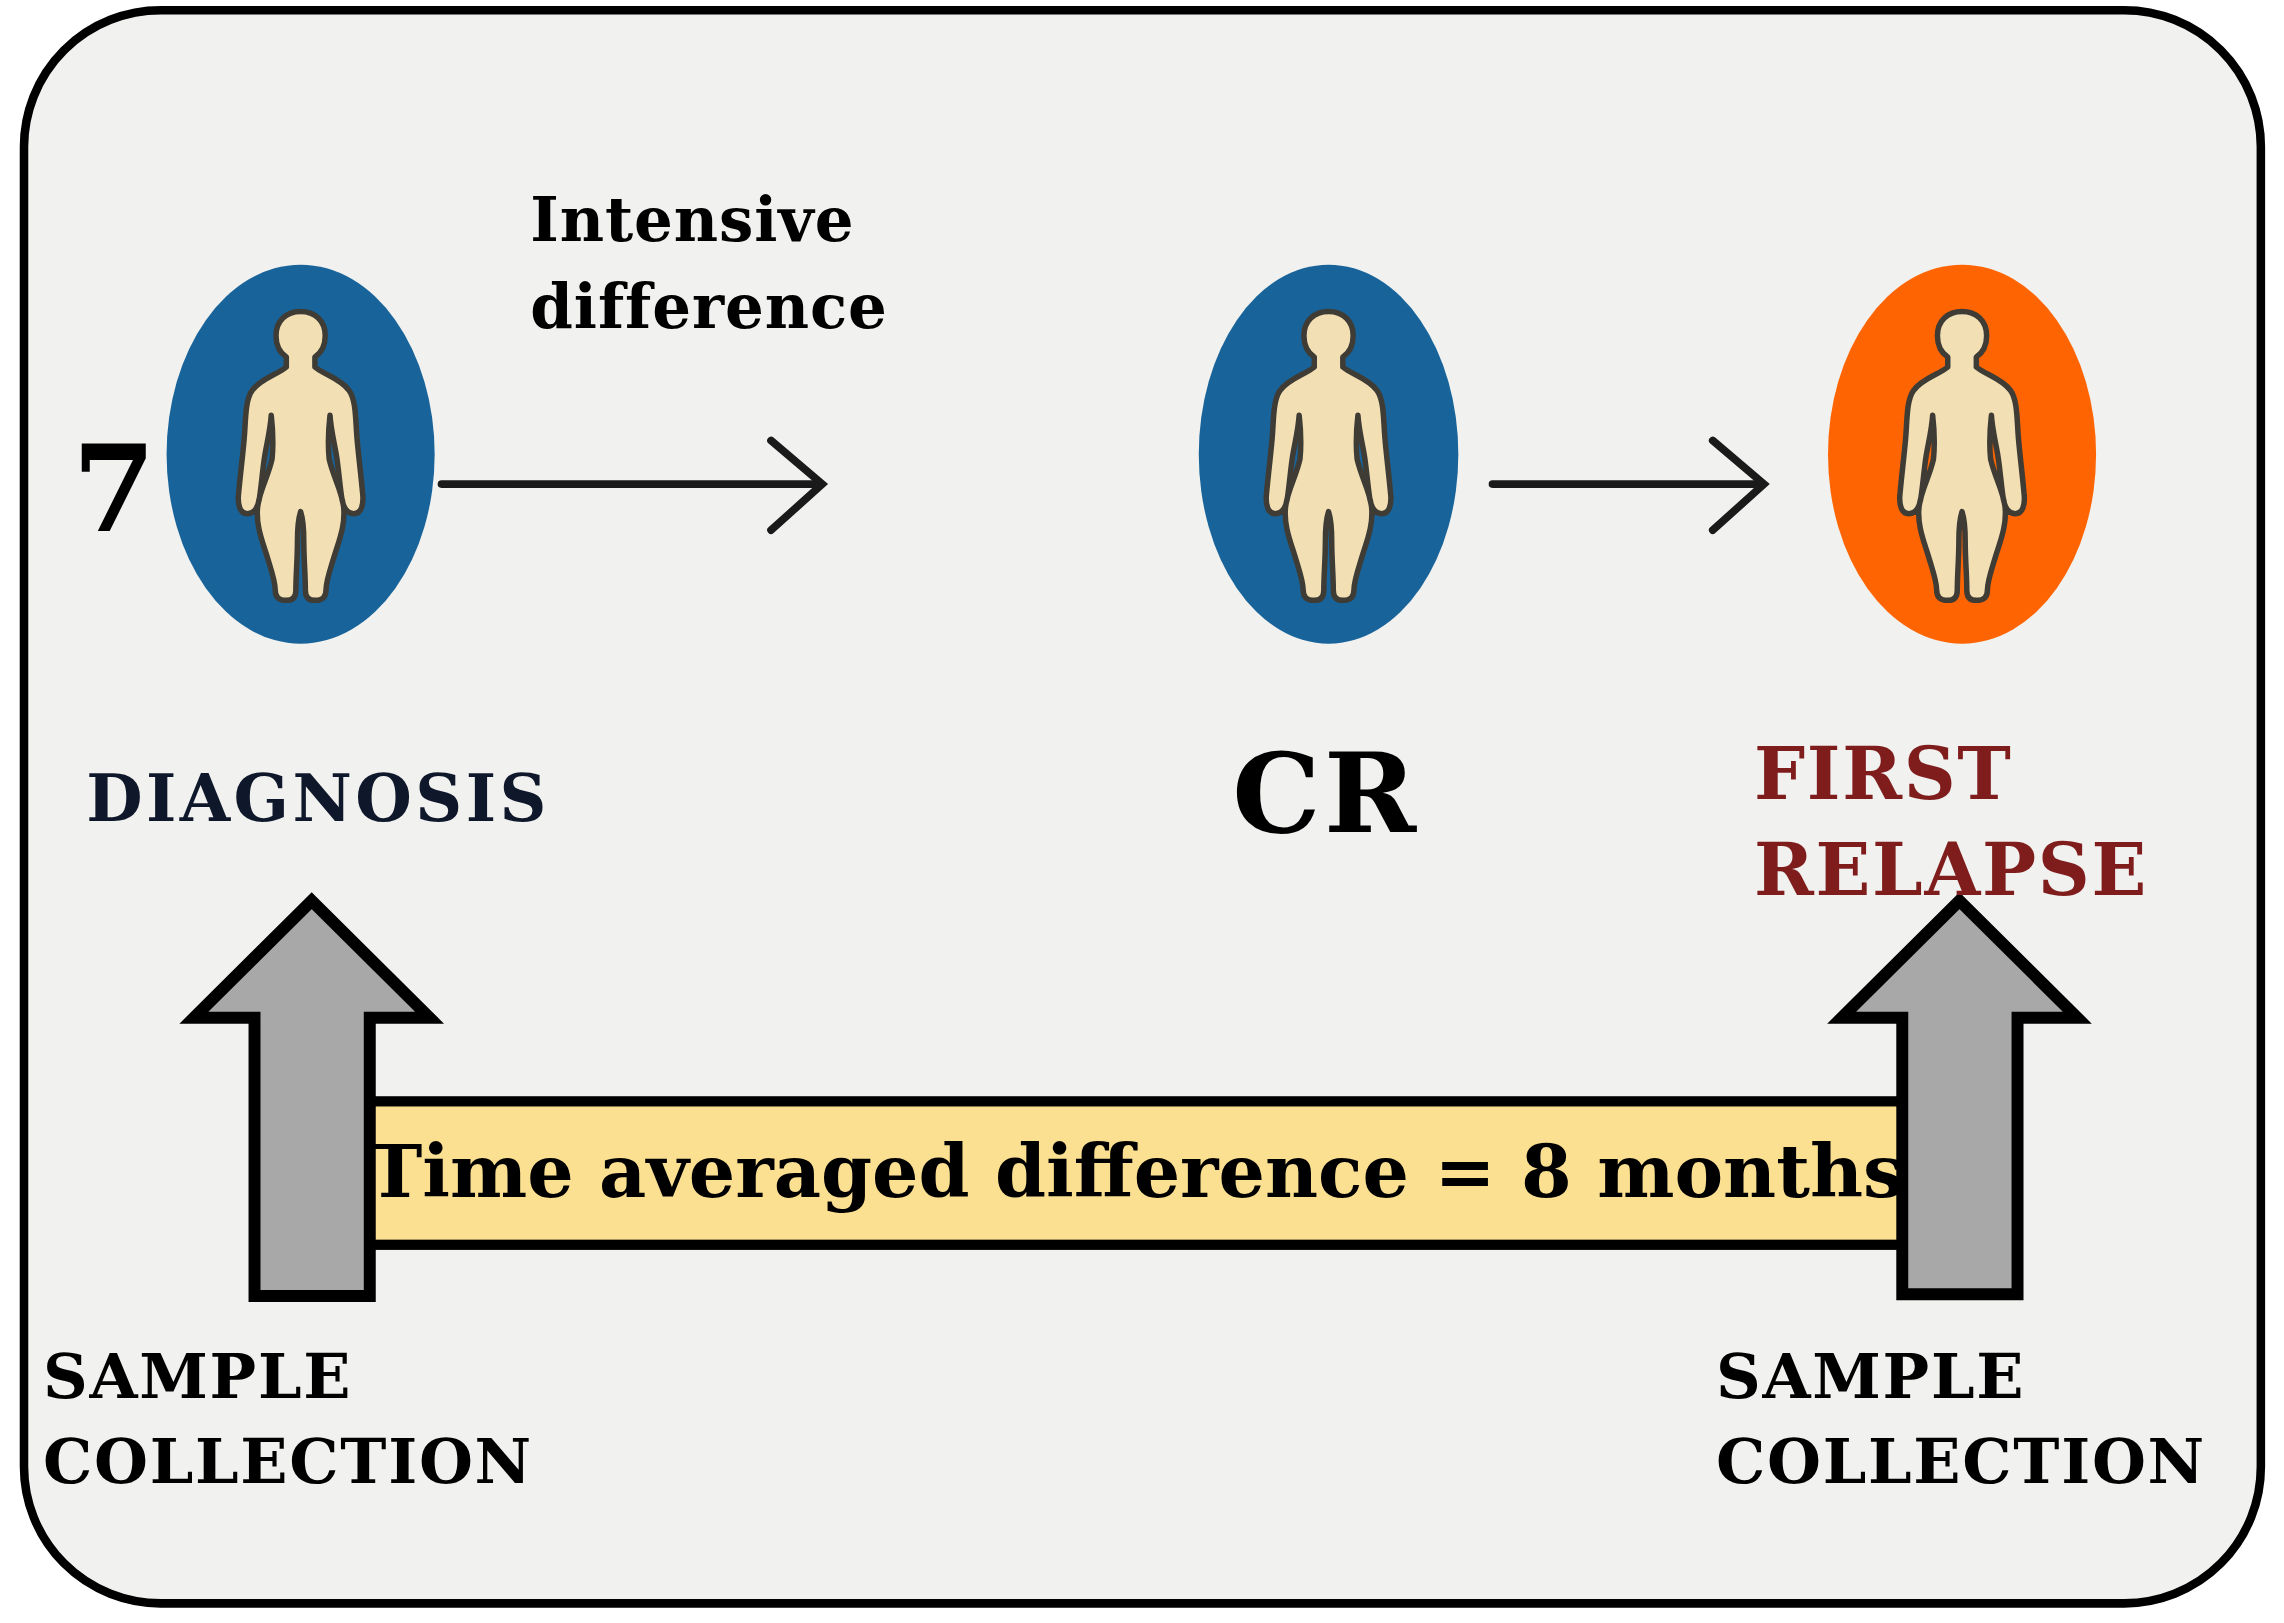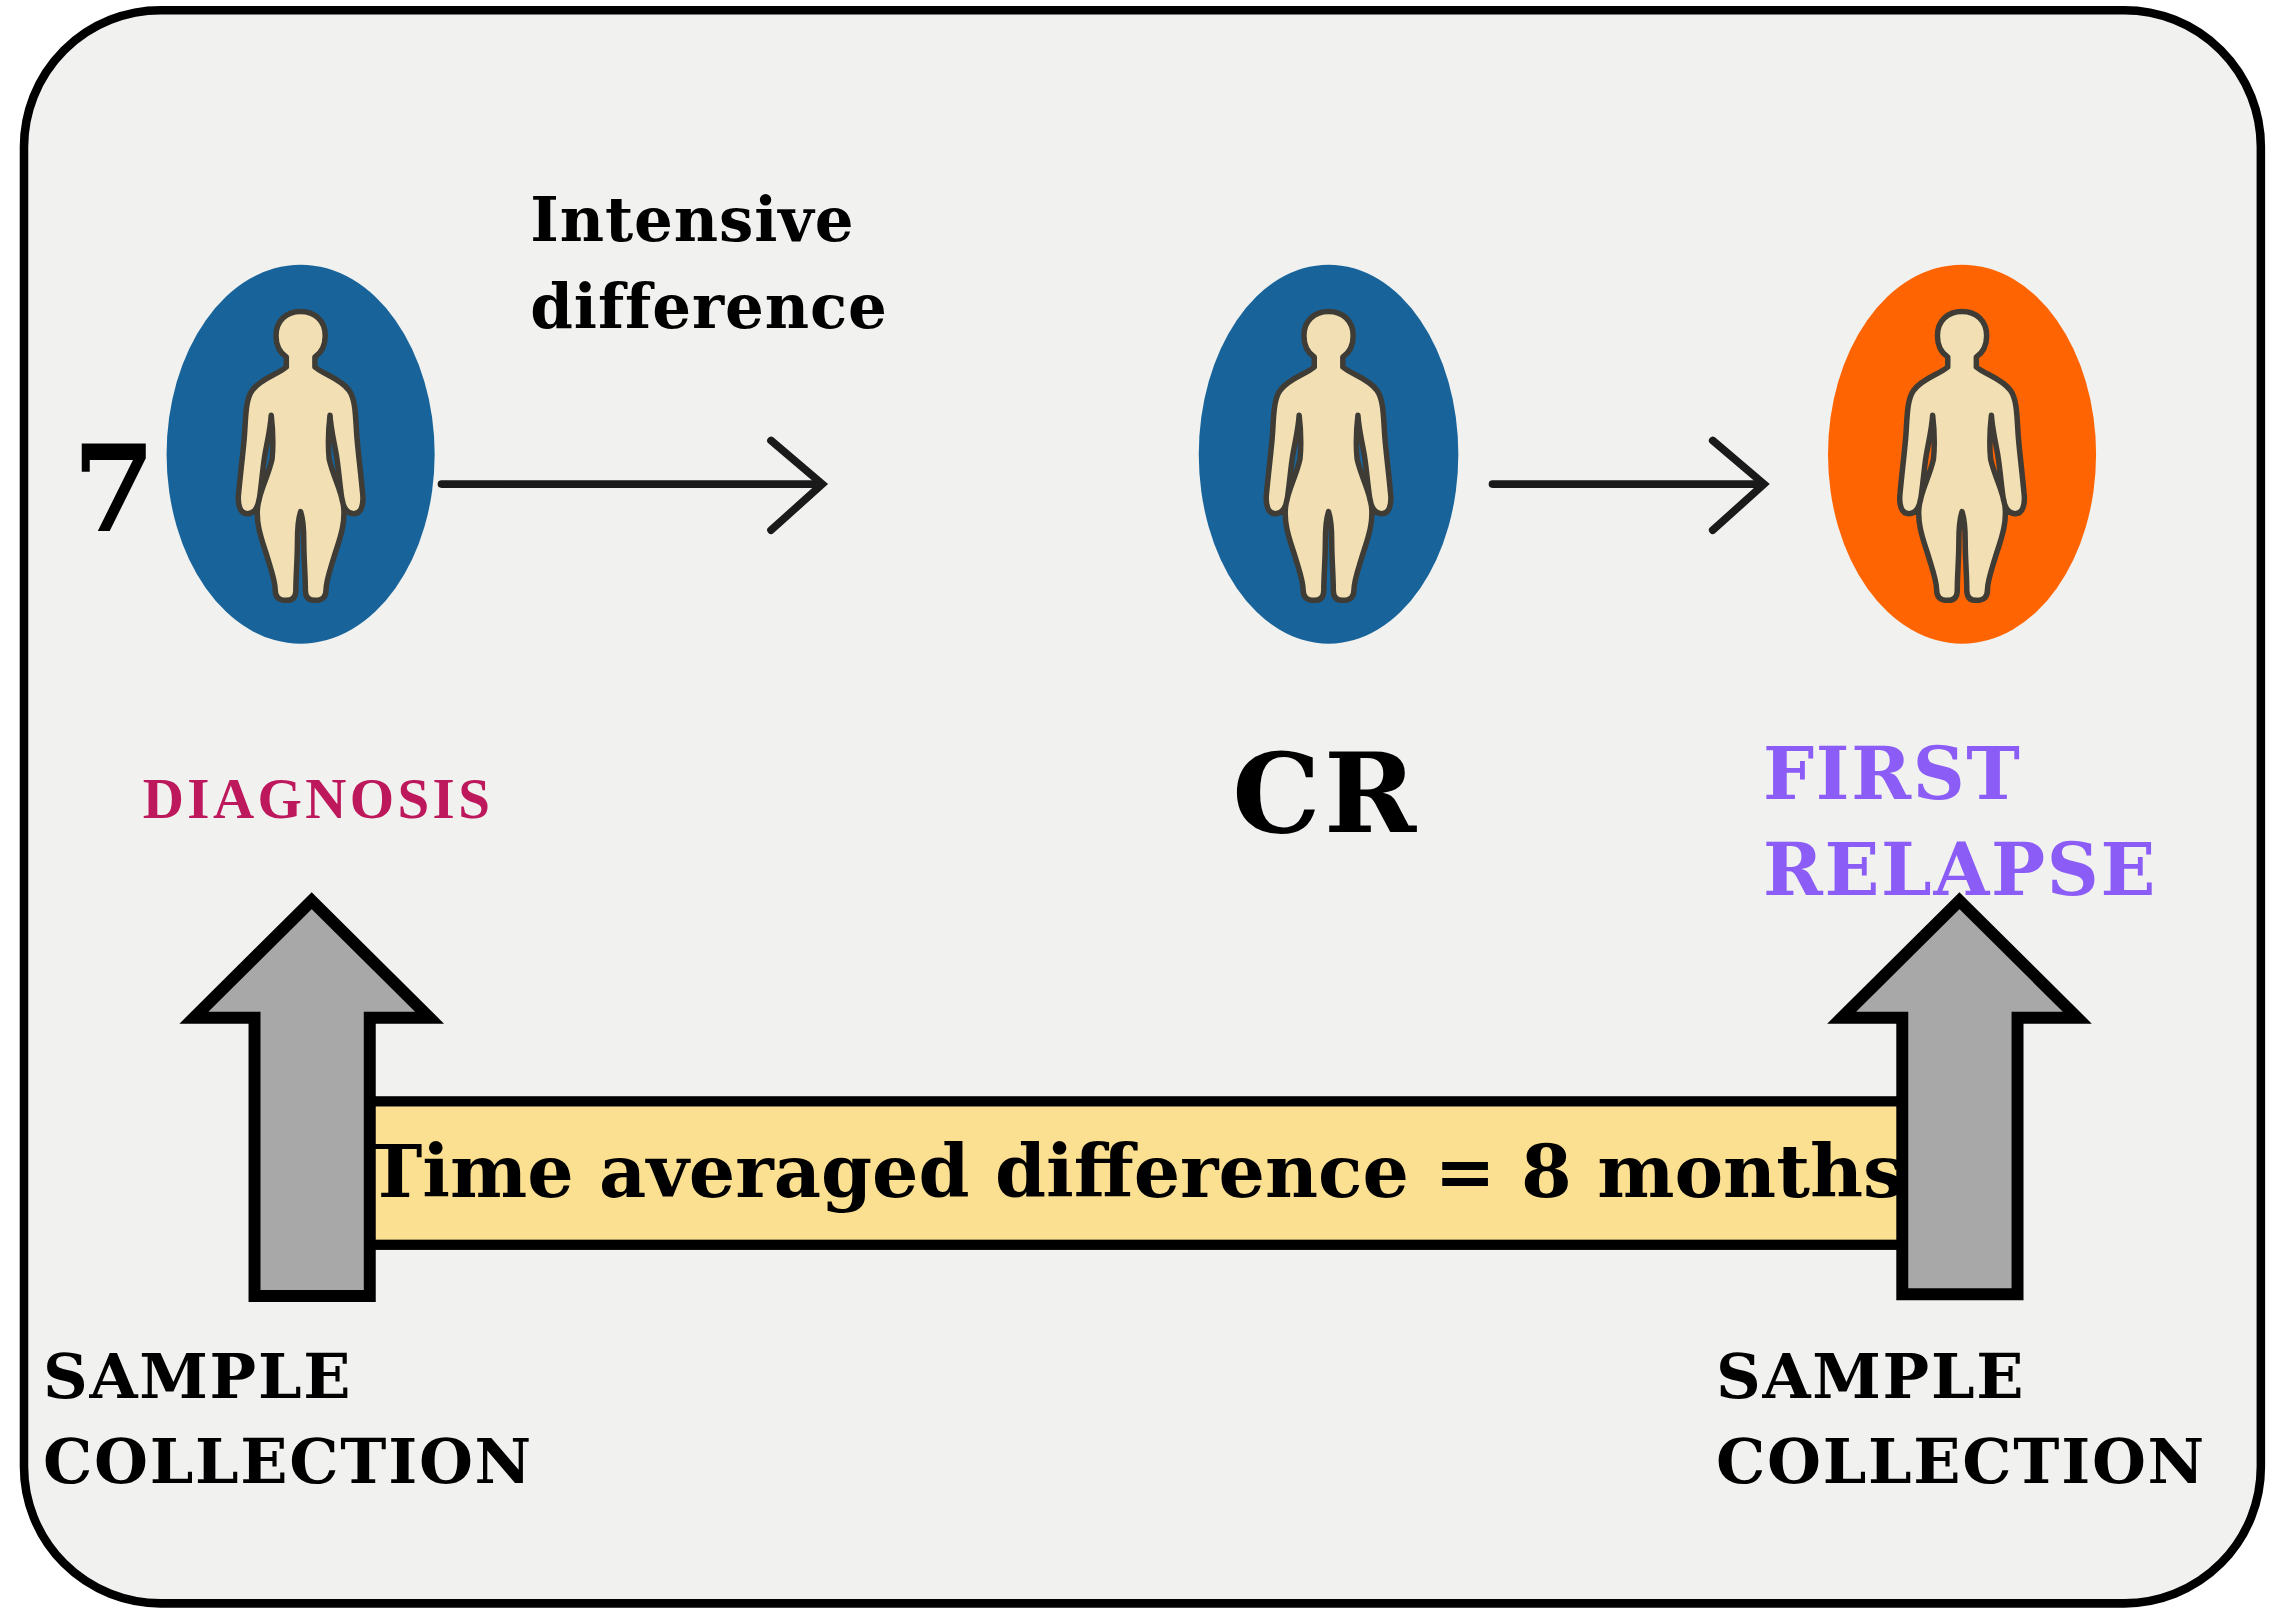--- a/index.html
+++ b/index.html
@@ -10,23 +10,23 @@
     font-family:"DejaVu Serif","Liberation Serif",serif;
     font-weight:bold;
     overflow:hidden;
   }
   #shapes{position:absolute;left:0;top:0;}
   .t{position:absolute;white-space:nowrap;color:#000;}
   .center-xy{transform:translate(-50%,-50%);}
   .center-x{transform:translateX(-50%);}
   #count-label{font-size:120px;}
   #transition-label{font-size:61px;line-height:87px;letter-spacing:0.9px;}
-  #diagnosis-label{font-size:57px;letter-spacing:3.4px;color:#be185d;font-family:Liberation Serif, serif;}
+  #diagnosis-label{font-size:65px;letter-spacing:3.4px;color:#0f172a;}
   #cr-label{font-size:111px;letter-spacing:3.4px;}
-  #first-relapse-label{font-size:72px;line-height:96px;letter-spacing:1.7px;color:#8b5cf6;margin-left:9px;}
+  #first-relapse-label{font-size:72px;line-height:96px;letter-spacing:1.7px;color:#7f1d1d;}
   #bar-label{font-size:73px;}
   .sample-label{font-size:62px;line-height:85px;letter-spacing:1.7px;}
   .line{display:block;}
 </style>
 </head>
 <body>
 
 <div id="canvas">
 
   <svg id="shapes" width="2284" height="1623" viewBox="0 0 2675 1901">

